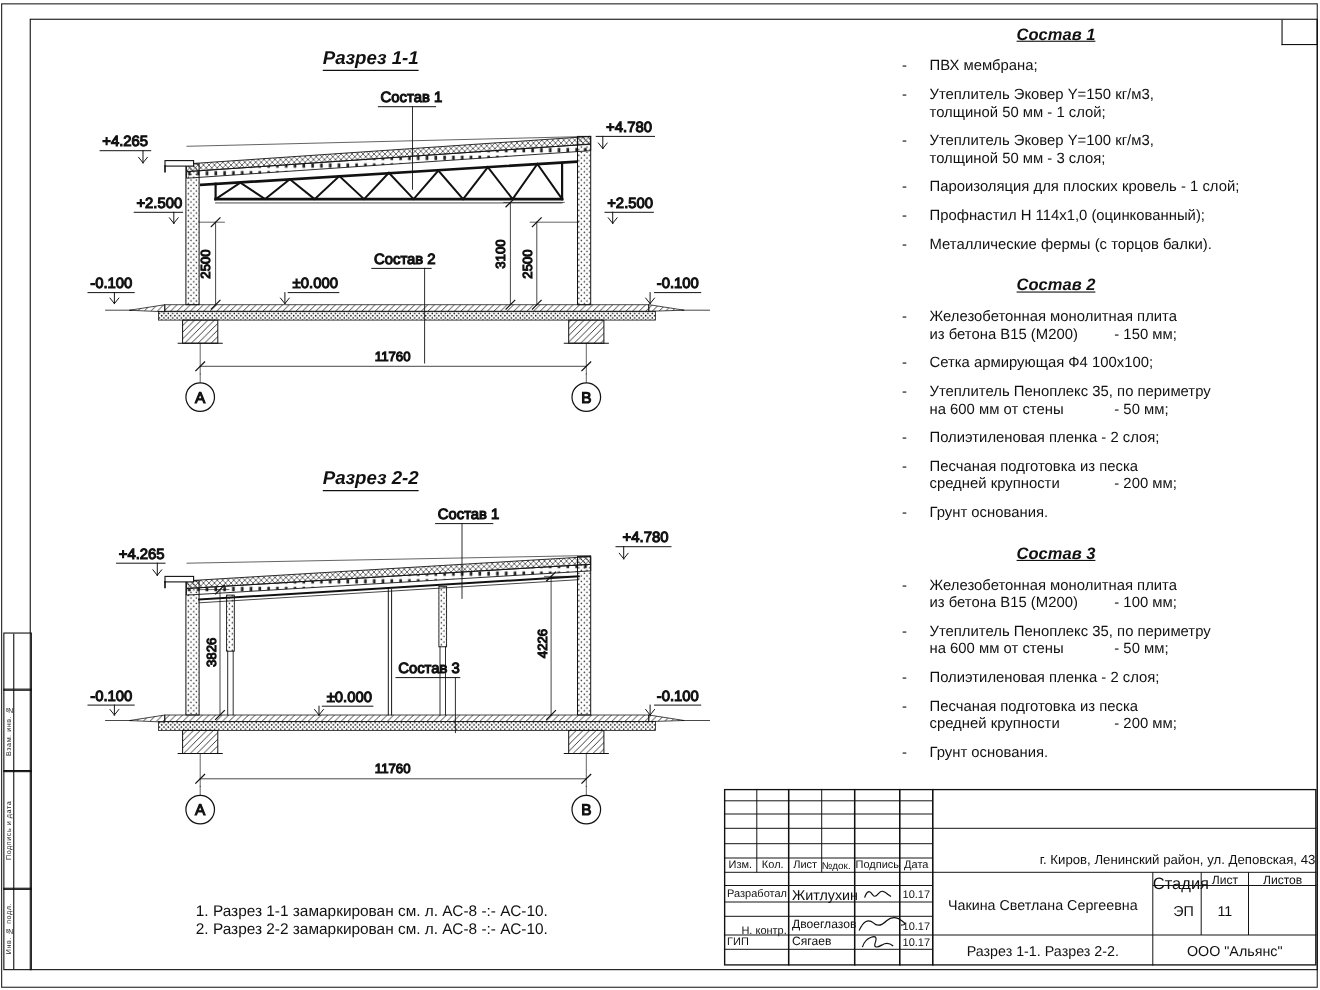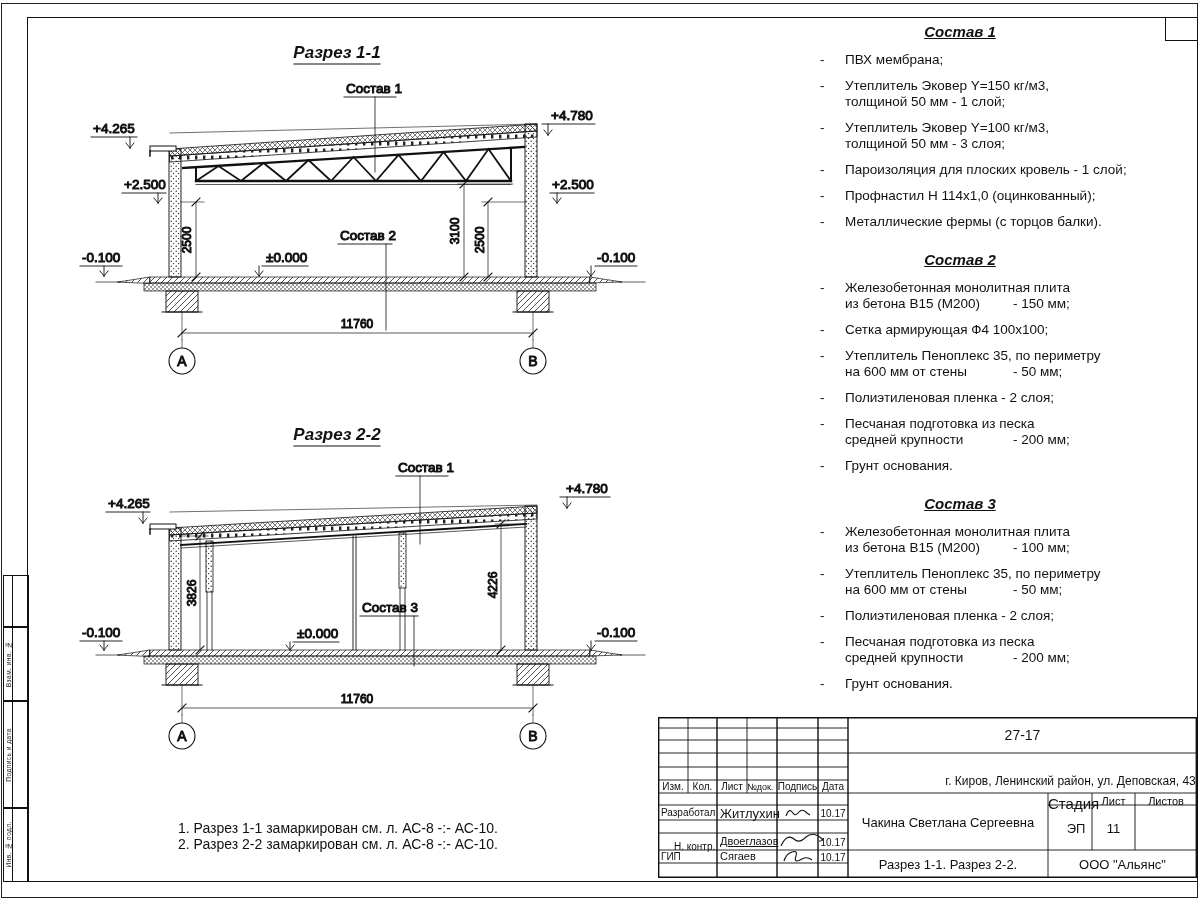--- a/index.html
+++ b/index.html
@@ -424,27 +424,26 @@
     <div class="tb-cell tb-center" style="left:30px;width:29px;top:64px;font-size:10px;">Кол.</div>
     <div class="tb-cell tb-center" style="left:59px;width:30px;top:64px;font-size:10px;">Лист</div>
     <div class="tb-cell tb-center" style="left:89px;width:18px;top:65px;font-size:9px;">№док.</div>
     <div class="tb-cell tb-center" style="left:119px;width:41px;top:64px;font-size:10px;">Подпись</div>
     <div class="tb-cell tb-center" style="left:160px;width:30px;top:64px;font-size:10px;">Дата</div>
 
     <div class="tb-cell" style="left:3px;top:90px;font-size:10px;">Разработал</div>
     <div class="tb-cell" style="left:62px;top:89px;font-size:13px;">Житлухин</div>
     <div class="tb-cell tb-center" style="left:160px;width:30px;top:91px;font-size:10px;">10.17</div>
     <div class="tb-cell" style="left:3px;top:124px;font-size:10px;margin-left:13px;">Н. контр.</div>
-    <div class="tb-cell" style="left:62px;top:118px;font-size:11px;text-decoration:underline;">Двоеглазов</div>
+    <div class="tb-cell" style="left:62px;top:118px;font-size:11px;">Двоеглазов</div>
     <div class="tb-cell tb-center" style="left:160px;width:30px;top:120px;font-size:10px;">10.17</div>
     <div class="tb-cell" style="left:3px;top:134px;font-size:10px;">ГИП</div>
     <div class="tb-cell" style="left:62px;top:133px;font-size:11px;">Сягаев</div>
     <div class="tb-cell tb-center" style="left:160px;width:30px;top:135px;font-size:10px;">10.17</div>
 
-    <div class="tb-cell tb-center" style="left:190px;width:349px;top:10px;font-size:14px;">27-17</div>
     <div class="tb-cell tb-center" style="left:202px;width:349px;top:57px;font-size:12px;padding-left:36px;">г. Киров, Ленинский район, ул. Деповская, 43</div>
     <div class="tb-cell tb-center" style="left:190px;width:200px;top:98px;font-size:13px;">Чакина Светлана Сергеевна</div>
     <div class="tb-cell tb-center" style="left:190px;width:200px;top:140px;font-size:13px;">Разрез 1-1. Разрез 2-2.</div>
     <div class="tb-cell tb-center" style="left:390px;width:44px;top:78px;font-size:15px;">Стадия</div>
     <div class="tb-cell tb-center" style="left:434px;width:43px;top:78px;font-size:11px;">Лист</div>
     <div class="tb-cell tb-center" style="left:477px;width:62px;top:78px;font-size:11px;">Листов</div>
     <div class="tb-cell tb-center" style="left:390px;width:56px;top:104px;font-size:13px;">ЭП</div>
     <div class="tb-cell tb-center" style="left:434px;width:43px;top:104px;font-size:13px;">11</div>
     <div class="tb-cell tb-center" style="left:477px;width:62px;top:104px;font-size:13px;"></div>
     <div class="tb-cell tb-center" style="left:390px;width:149px;top:140px;font-size:13px;">ООО "Альянс"</div>

